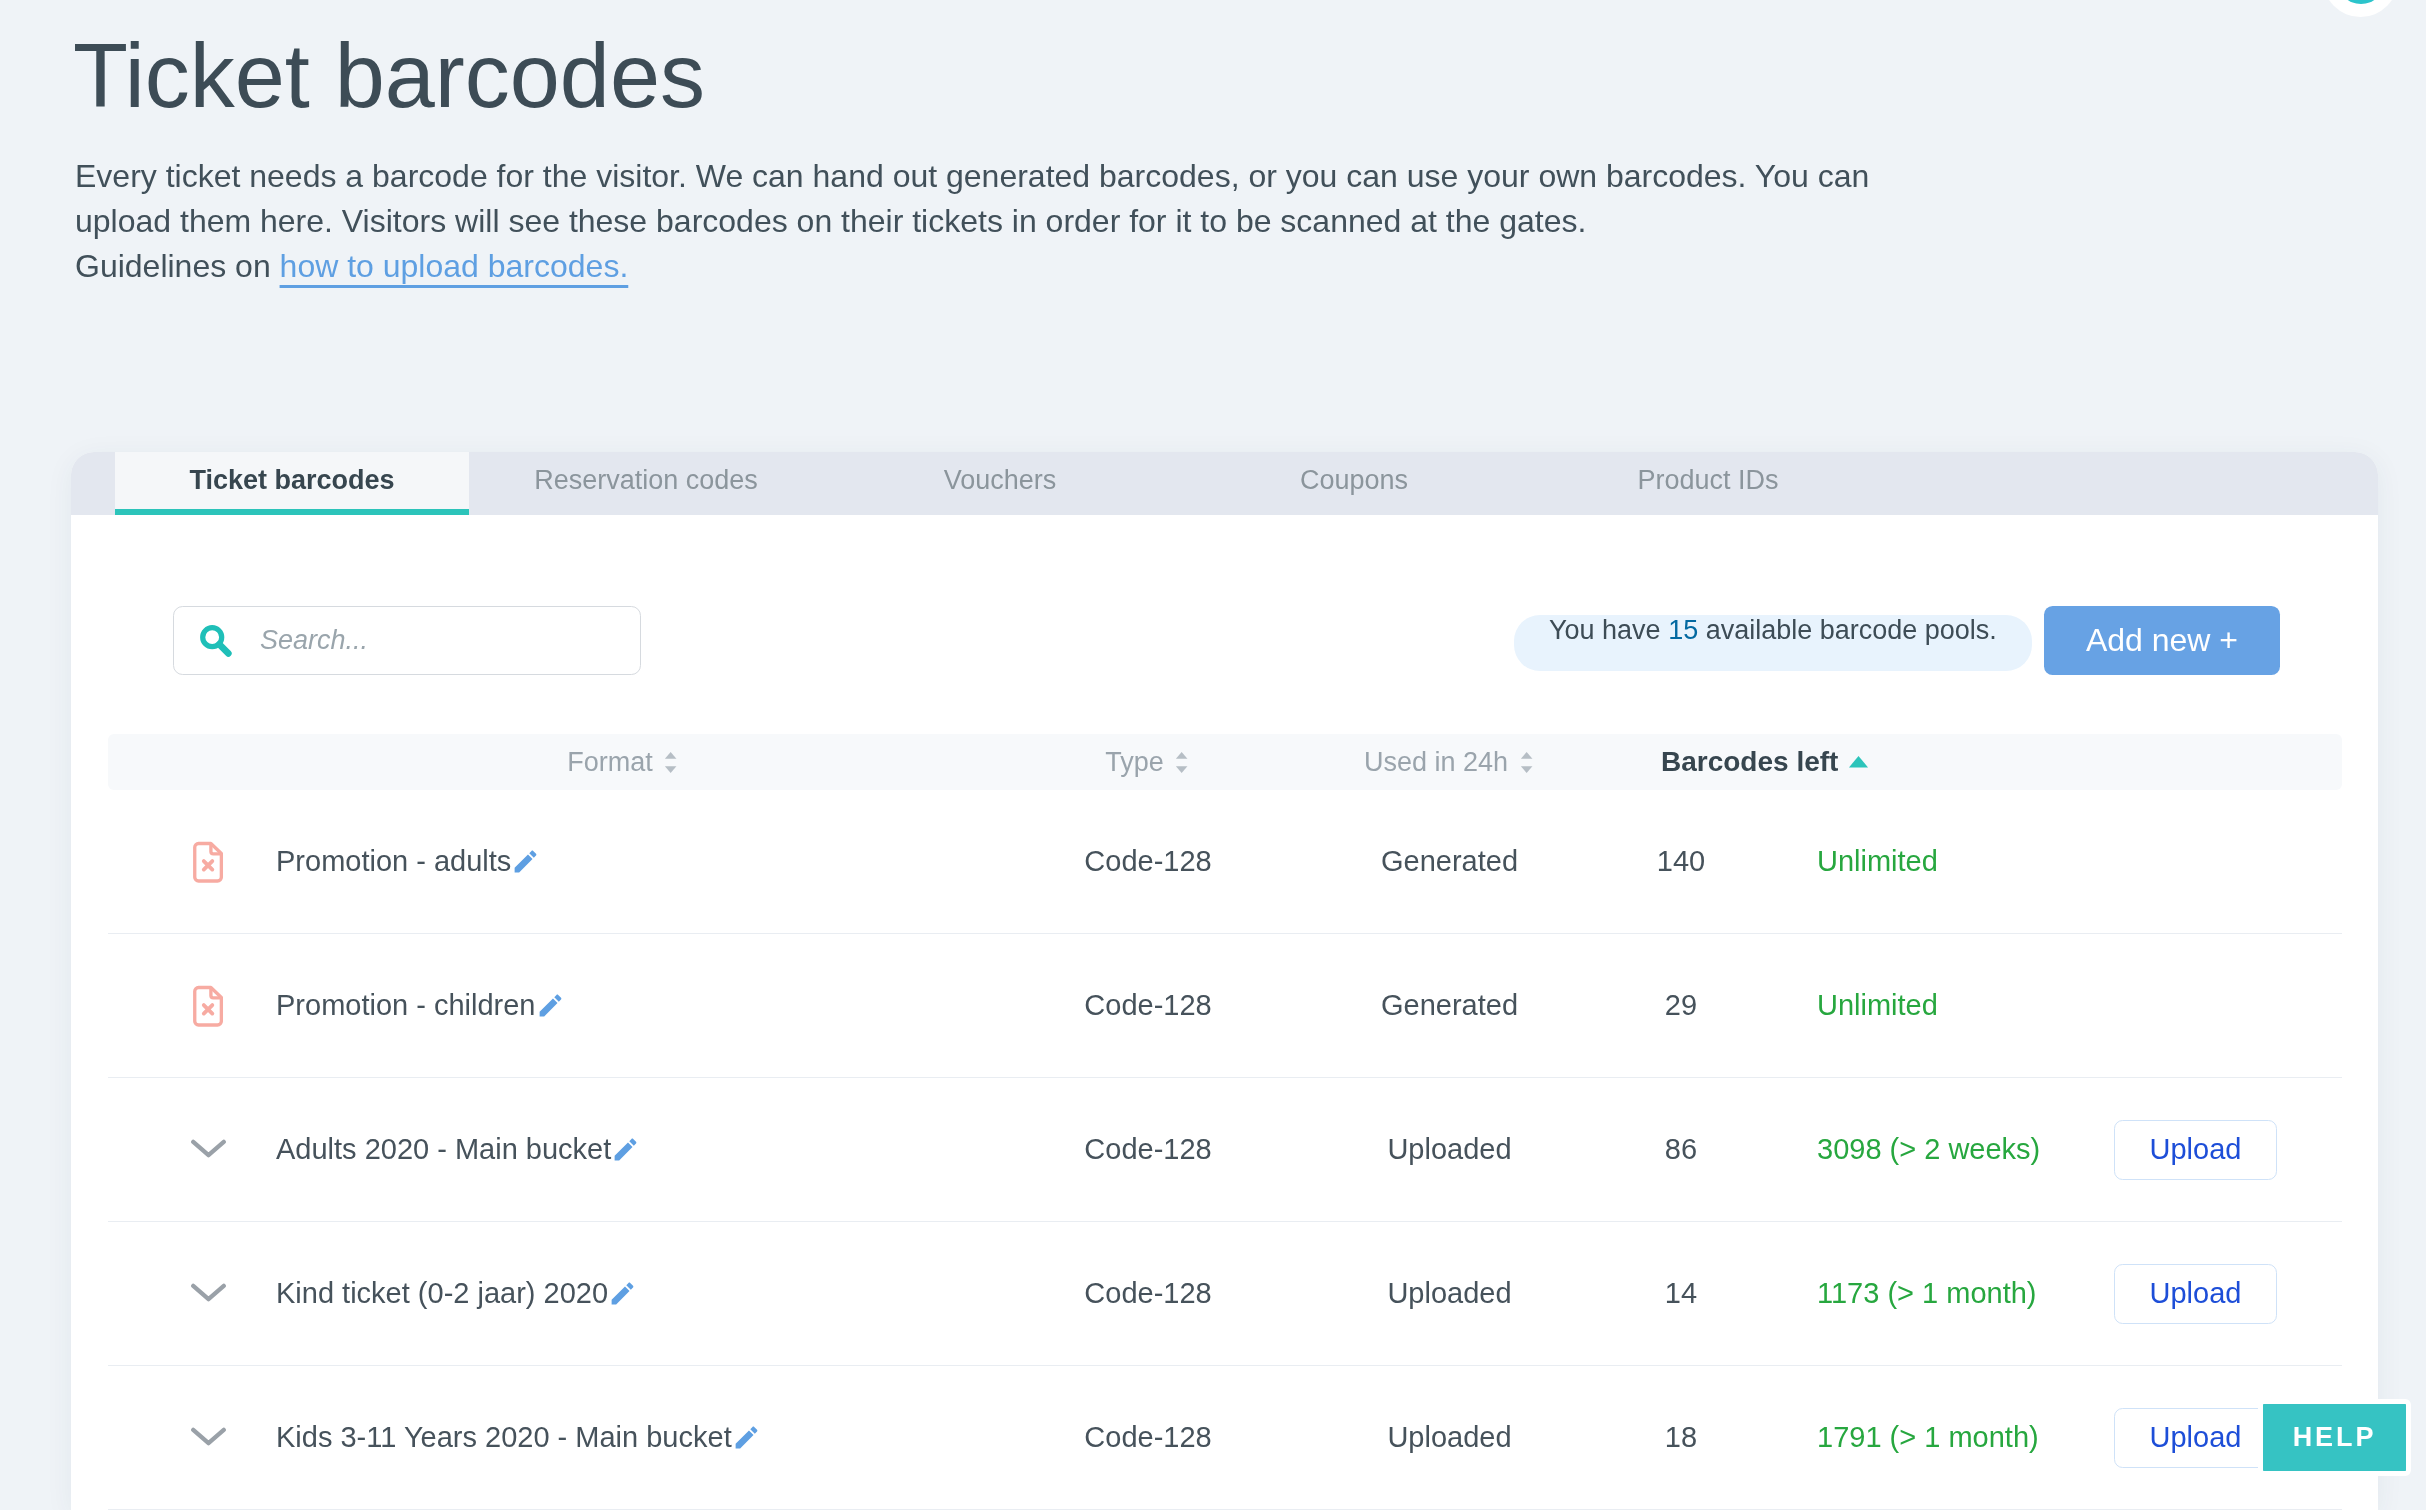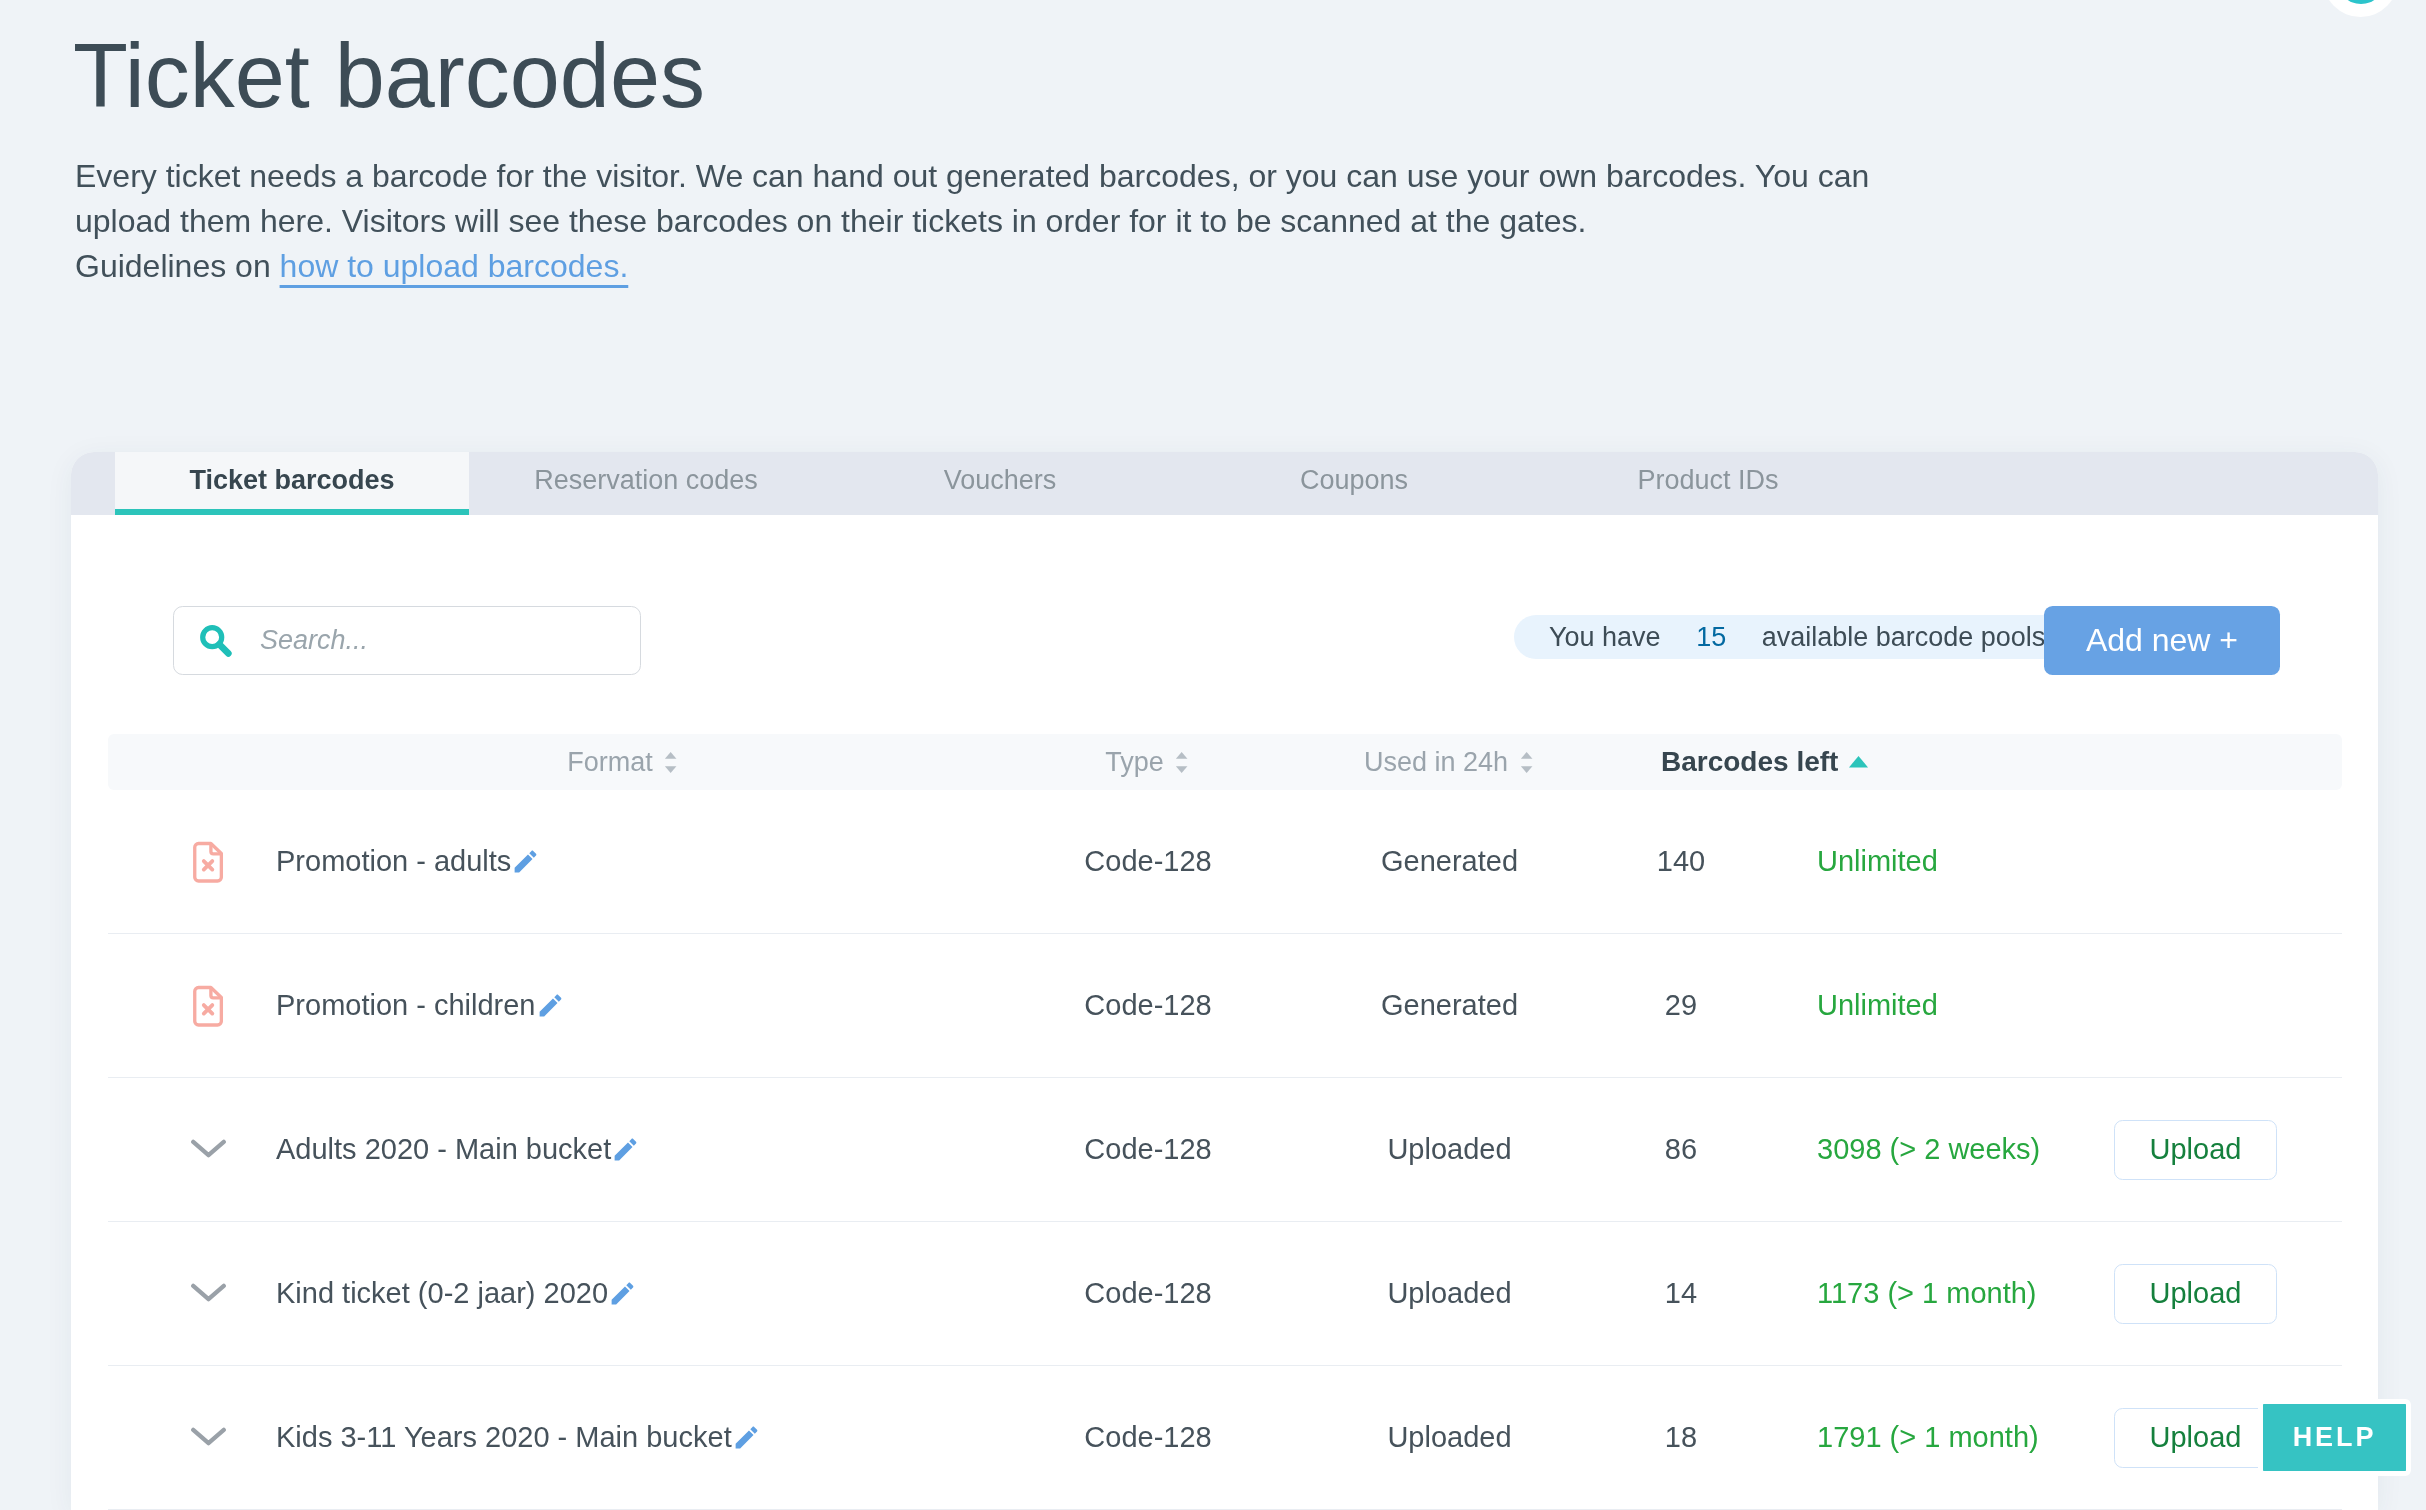--- a/index.html
+++ b/index.html
@@ -58,24 +58,24 @@
     border:1.9px solid #d6dadf; border-radius:9.6px; background:#fff;
     display:flex; align-items:center; padding-left:23px; gap:25px;
   }
   .searchbox input {
     border:none; outline:none; flex:1; height:58px;
     font-size:27px; font-style:italic; color:#4a555e; background:transparent;
     font-family:"Liberation Sans","DejaVu Sans",sans-serif;
   }
   .searchbox input::placeholder { color:#9aa5ac; font-style:italic; }
   .pool-badge {
-    position:absolute; left:1443px; top:163px; height:44px;
+    position:absolute; left:1443px; top:163px; height:56px;
     background:#e8f3fd; border-radius:26px;
-    display:flex; align-items:center; padding:0 35px;
-    font-size:27px; color:#3d4c56;gap:28px;
+    display:flex; align-items:flex-start; padding:0 35px;
+    font-size:27px; color:#3d4c56;
   }
   .pool-badge .count { color:#0369a1; }
   .pre { white-space:pre; }
   .add-new {
     position:absolute; left:1973px; top:154px; width:236px; height:69px;
     background:#67a2e4; border:none; border-radius:8.6px;
     color:#ffffff; font-size:32px; font-weight:500; cursor:pointer;
     font-family:"Liberation Sans","DejaVu Sans",sans-serif;
   }
 
@@ -104,21 +104,21 @@
   .c-name { display:flex; align-items:center; padding-left:29px; }
   .c-leftcol { padding-left:58px; display:flex; align-items:center; }
   .green { color:#27a73f; }
   .c-icon { display:flex; align-items:center; justify-content:center; }
   .pencil { display:flex; cursor:pointer; }
   .chev { display:flex; cursor:pointer; }
   .c-action { display:flex; }
   .upload-btn {
     width:163px; height:60px; background:#ffffff;
     border:1.9px solid #cfe2f8; border-radius:8.6px;
-    color:#15803d; font-size:29px; font-weight:500; cursor:pointer;
+    color:#1d4ed8; font-size:29px; font-weight:500; cursor:pointer;
     font-family:"Liberation Sans","DejaVu Sans",sans-serif;
   }
 
   
   .help-btn {
     position:absolute; left:2258px; top:1399px; width:153px; height:77px;
     background:#36c3c3; border:5.8px solid #ffffff; border-radius:5.8px;
     color:#ffffff; font-size:27px; font-weight:700; letter-spacing:2.9px;
     display:flex; align-items:center; justify-content:center;
     z-index:10; cursor:pointer;

